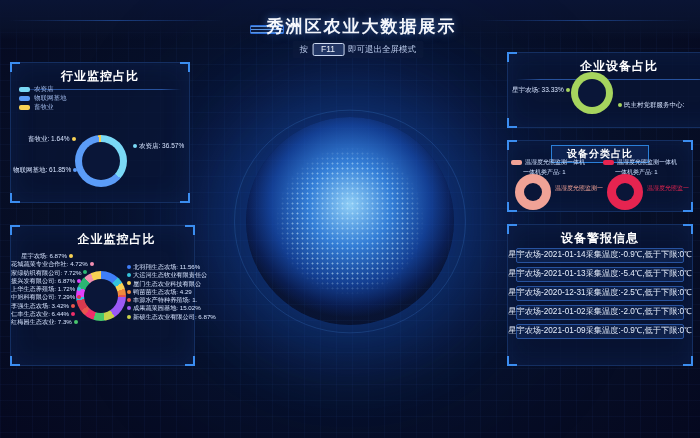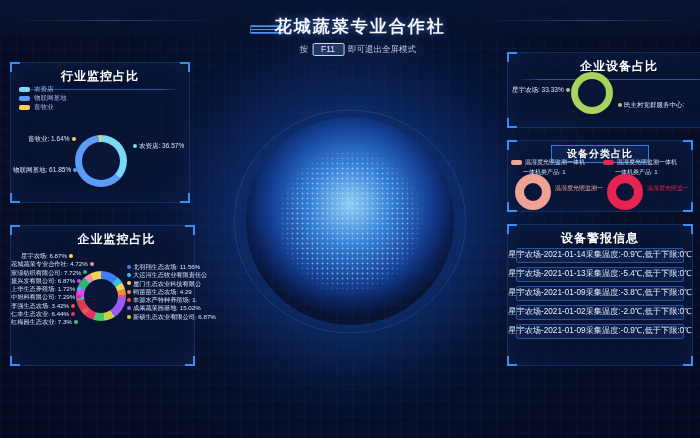--- a/index.html
+++ b/index.html
@@ -104,21 +104,21 @@
 </style>
 </head>
 <body>
 
 <div id="stage">
 
   <div class="header">
     <div class="header-line hl-left"></div>
     <div class="header-line hl-right"></div>
     <div class="brand-badge"></div>
-    <div class="page-title">花城蔬菜专业合作社</div>
+    <div class="page-title">秀洲区农业大数据展示</div>
   </div>
   <div class="hint">
     <span>按</span>
     <span class="keycap">F11</span>
     <span>即可退出全屏模式</span>
   </div>
 
   <div class="globe">
     <div class="globe-ring"></div>
     <div class="globe-dots"></div>
@@ -266,21 +266,21 @@
     <div class="p-title">设备警报信息</div>
     <div class="alert-list">
 
     <div class="alert-row">
           <span>星宇农场-2021-01-14采集温度:-0.9℃,低于下限:0℃</span>
         </div>
         <div class="alert-row">
           <span>星宇农场-2021-01-13采集温度:-5.4℃,低于下限:0℃</span>
         </div>
         <div class="alert-row">
-          <span>星宇农场-2021-01-09采集温度:-3.8℃,低于下限:0℃</span>
+          <span>星宇农场-2020-12-31采集温度:-2.5℃,低于下限:0℃</span>
         </div>
         <div class="alert-row">
           <span>星宇农场-2021-01-02采集温度:-2.0℃,低于下限:0℃</span>
         </div>
         <div class="alert-row">
           <span>星宇农场-2021-01-09采集温度:-0.9℃,低于下限:0℃</span>
         </div>
       </div>
   </div>
 

